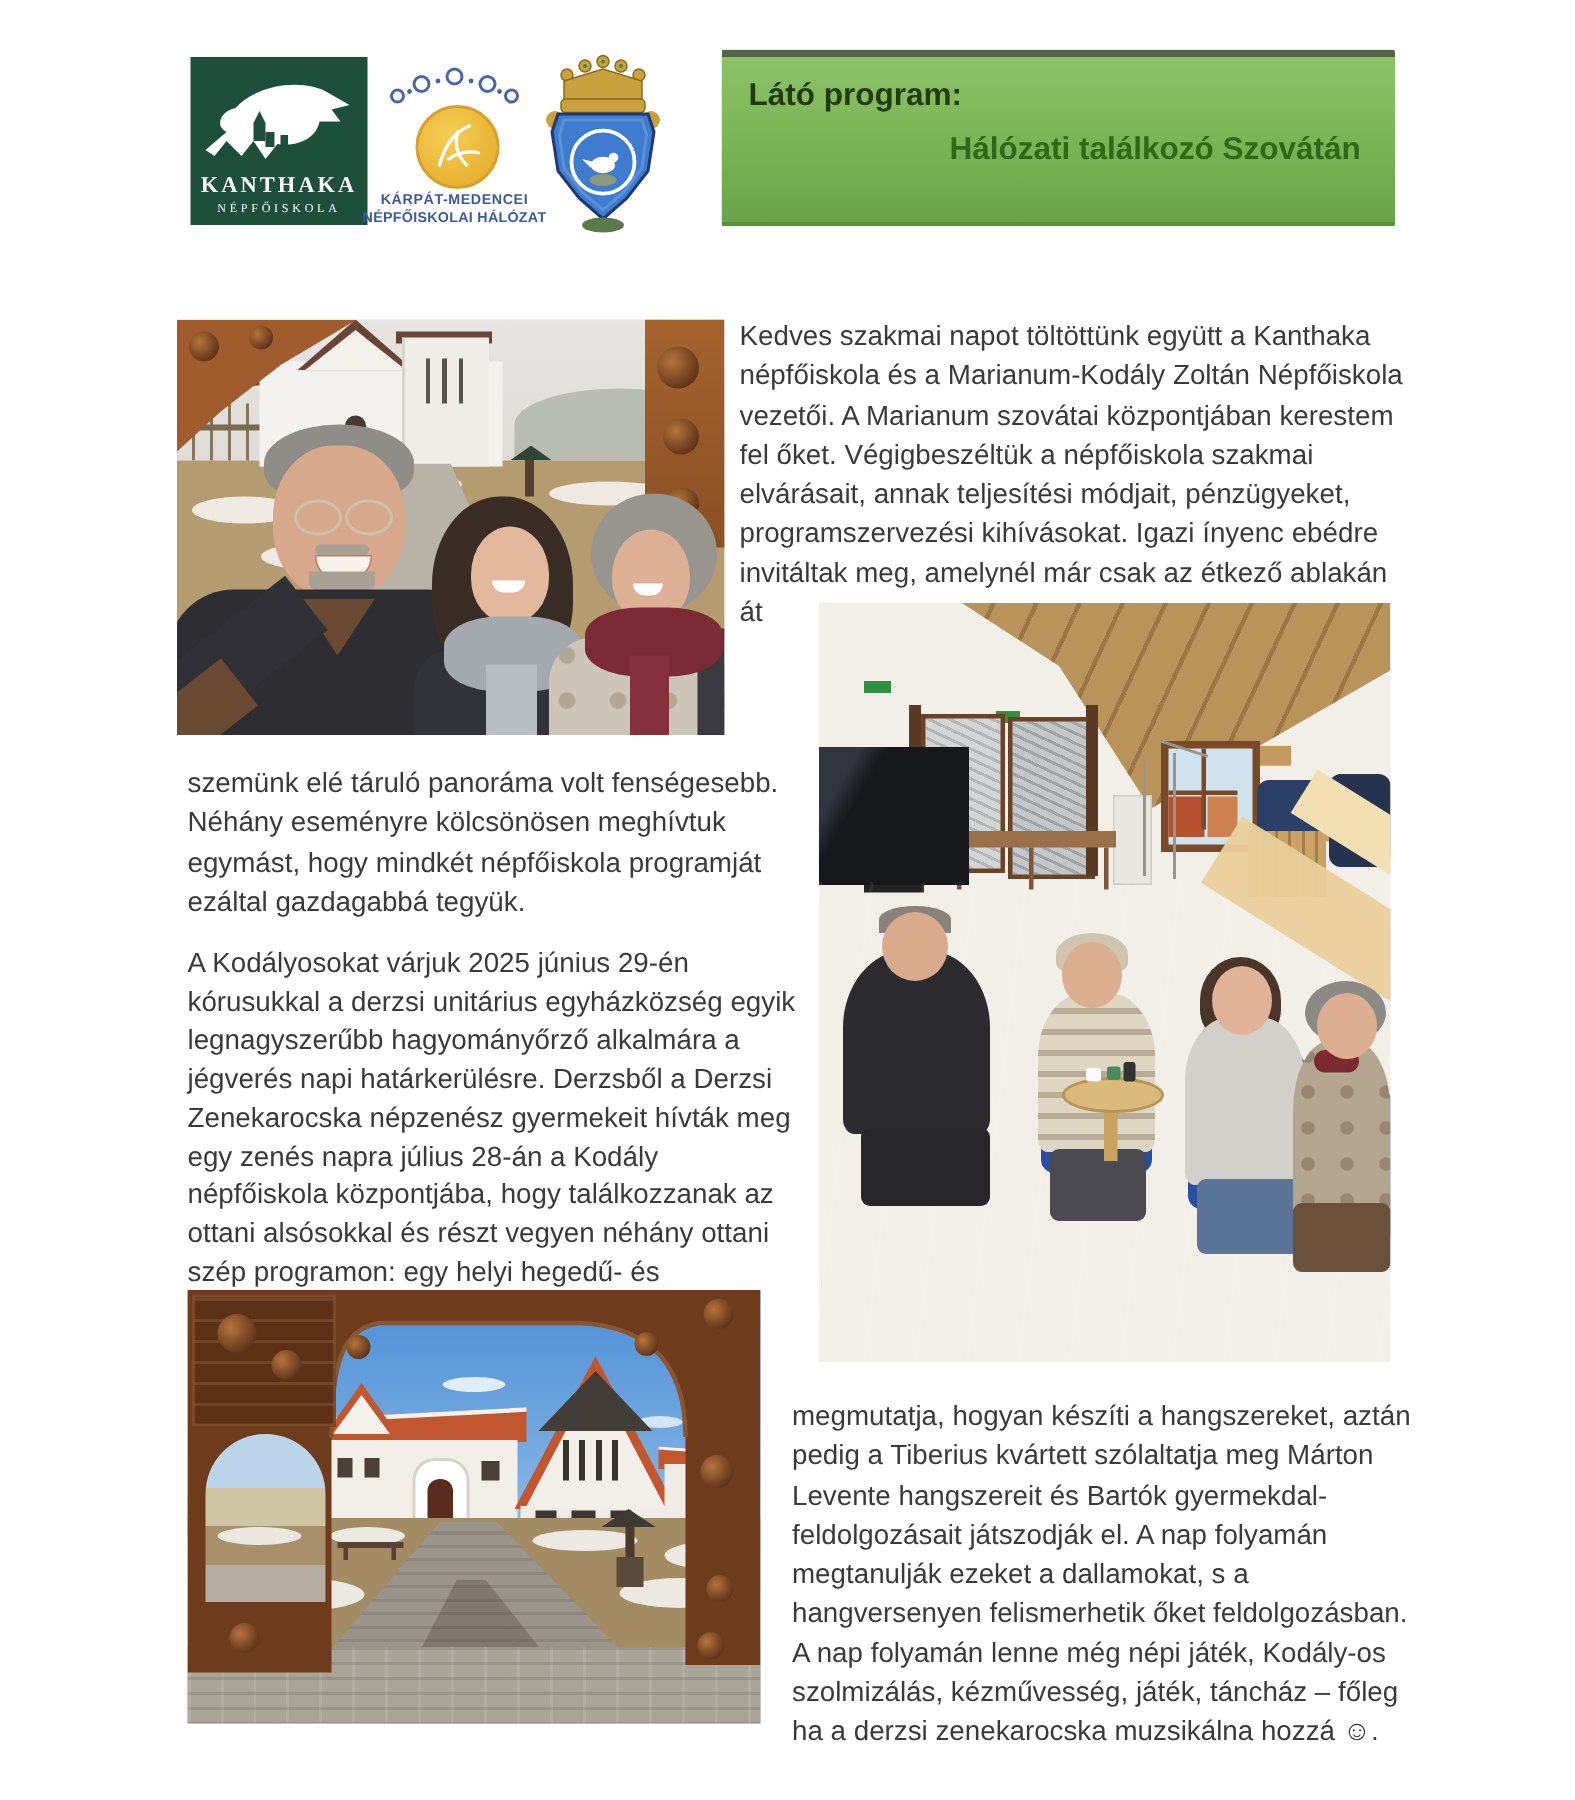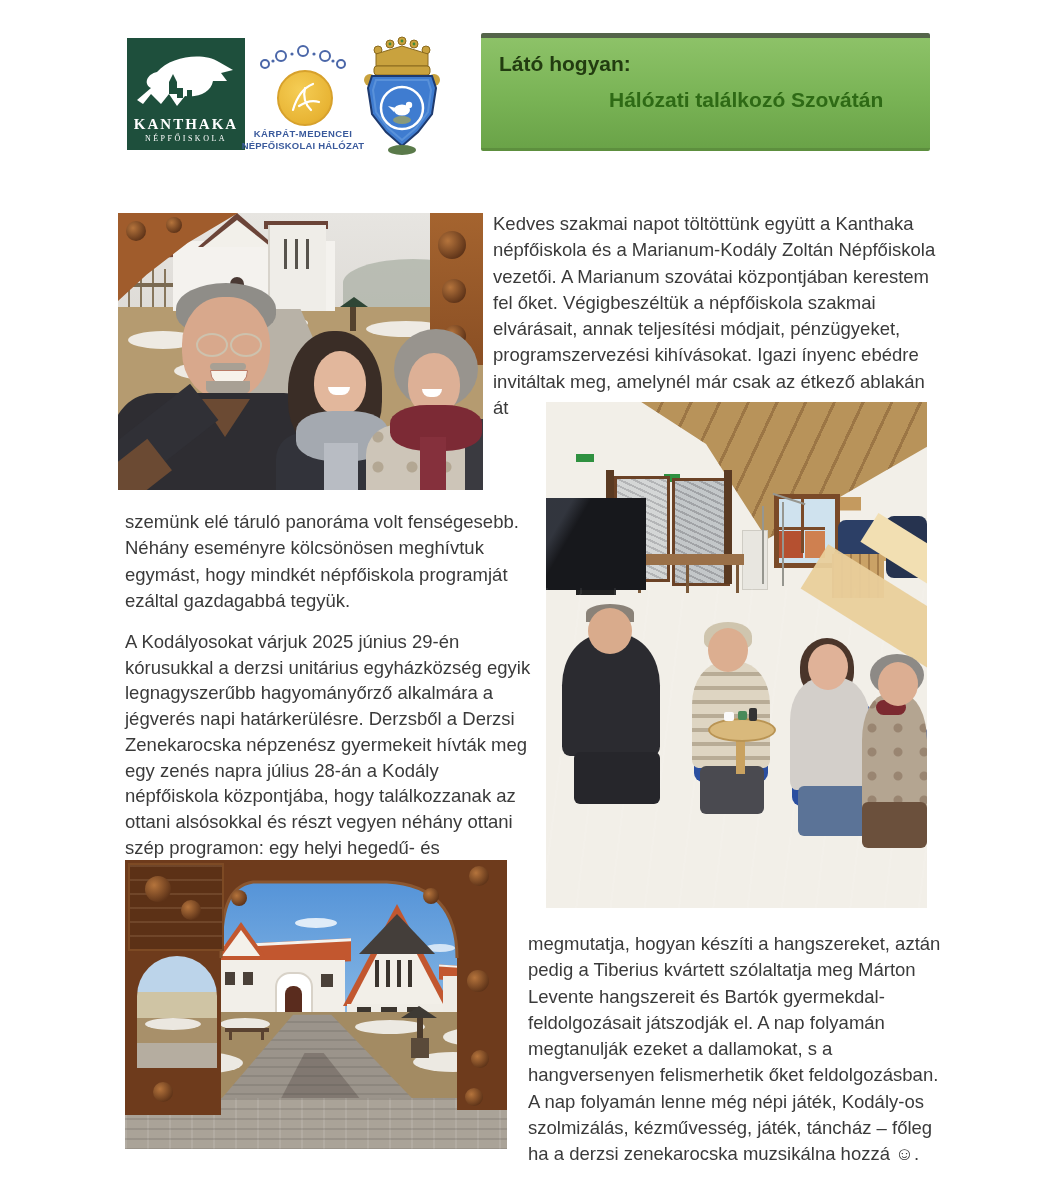--- a/index.html
+++ b/index.html
@@ -22,21 +22,21 @@
   .net-l1{position:absolute;left:-14px;top:86px;width:128px;text-align:center;color:#3a5a9c;
           font-size:9.5px;font-weight:700;letter-spacing:.4px;}
   .net-l2{position:absolute;left:-14px;top:98px;width:128px;text-align:center;color:#3a5a9c;
           font-size:9.5px;font-weight:700;letter-spacing:.2px;}
   .logo-crest{left:358px;top:36px;width:88px;height:122px;}
   
   .banner{left:481px;top:33px;width:449px;height:110px;
           background:linear-gradient(180deg,#8dc268 0%,#79b355 55%,#6aa348 100%);
           border-top:5px solid #54644a;border-bottom:3px solid #5d8f3e;border-radius:2px;}
   .banner-l1{position:absolute;left:18px;top:14px;font-size:21px;font-weight:700;color:#223c10;}
-  .banner-l2{position:absolute;left:128px;top:50px;font-size:21px;font-weight:700;color:#2e6a15;}
+  .banner-l2{position:absolute;left:152px;top:50px;font-size:21px;font-weight:700;color:#2e6a15;}
   
   .para{font-size:18.5px;line-height:26.3px;letter-spacing:0px;}
   .p1{left:493px;top:211px;width:447px;}
   .p2{left:125px;top:509px;width:402px;}
   .p3{left:125px;top:629px;width:410px;line-height:25.7px;}
   .p4{left:528px;top:931px;width:415px;}
   
   .photo{overflow:hidden;}
   .photo *{position:absolute;}
   
@@ -279,21 +279,21 @@
     <circle cx="44" cy="72" r="21" fill="none" stroke="#ffffff" stroke-width="2.5"></circle>
     <ellipse cx="44" cy="84" rx="9" ry="4" fill="#8a9a7a"></ellipse>
     <ellipse cx="44" cy="74" rx="8" ry="5.5" fill="#ffffff"></ellipse>
     <circle cx="51" cy="69" r="3.2" fill="#ffffff"></circle>
     <path d="M36 76 L30 70 L38 72 Z" fill="#ffffff"></path>
     <ellipse cx="44" cy="114" rx="14" ry="5" fill="#5a7a4a"></ellipse>
   </svg>
 </div>
 
 <div class="abs banner">
-  <div class="banner-l1">Látó hogyan:</div>
+  <div class="banner-l1">Látó program:</div>
   <div class="banner-l2">Hálózati találkozó Szovátán</div>
 </div>
 
 <div class="abs photo ph1">
   <div class="p1-hills"></div>
   <div class="p1-trees"></div>
   <div class="p1-trellis"></div>
   <div class="p1-ground"></div>
   <div class="snow" style="left:10px;top:118px;width:70px;height:18px;"></div>
   <div class="snow" style="left:150px;top:104px;width:40px;height:12px;"></div>

